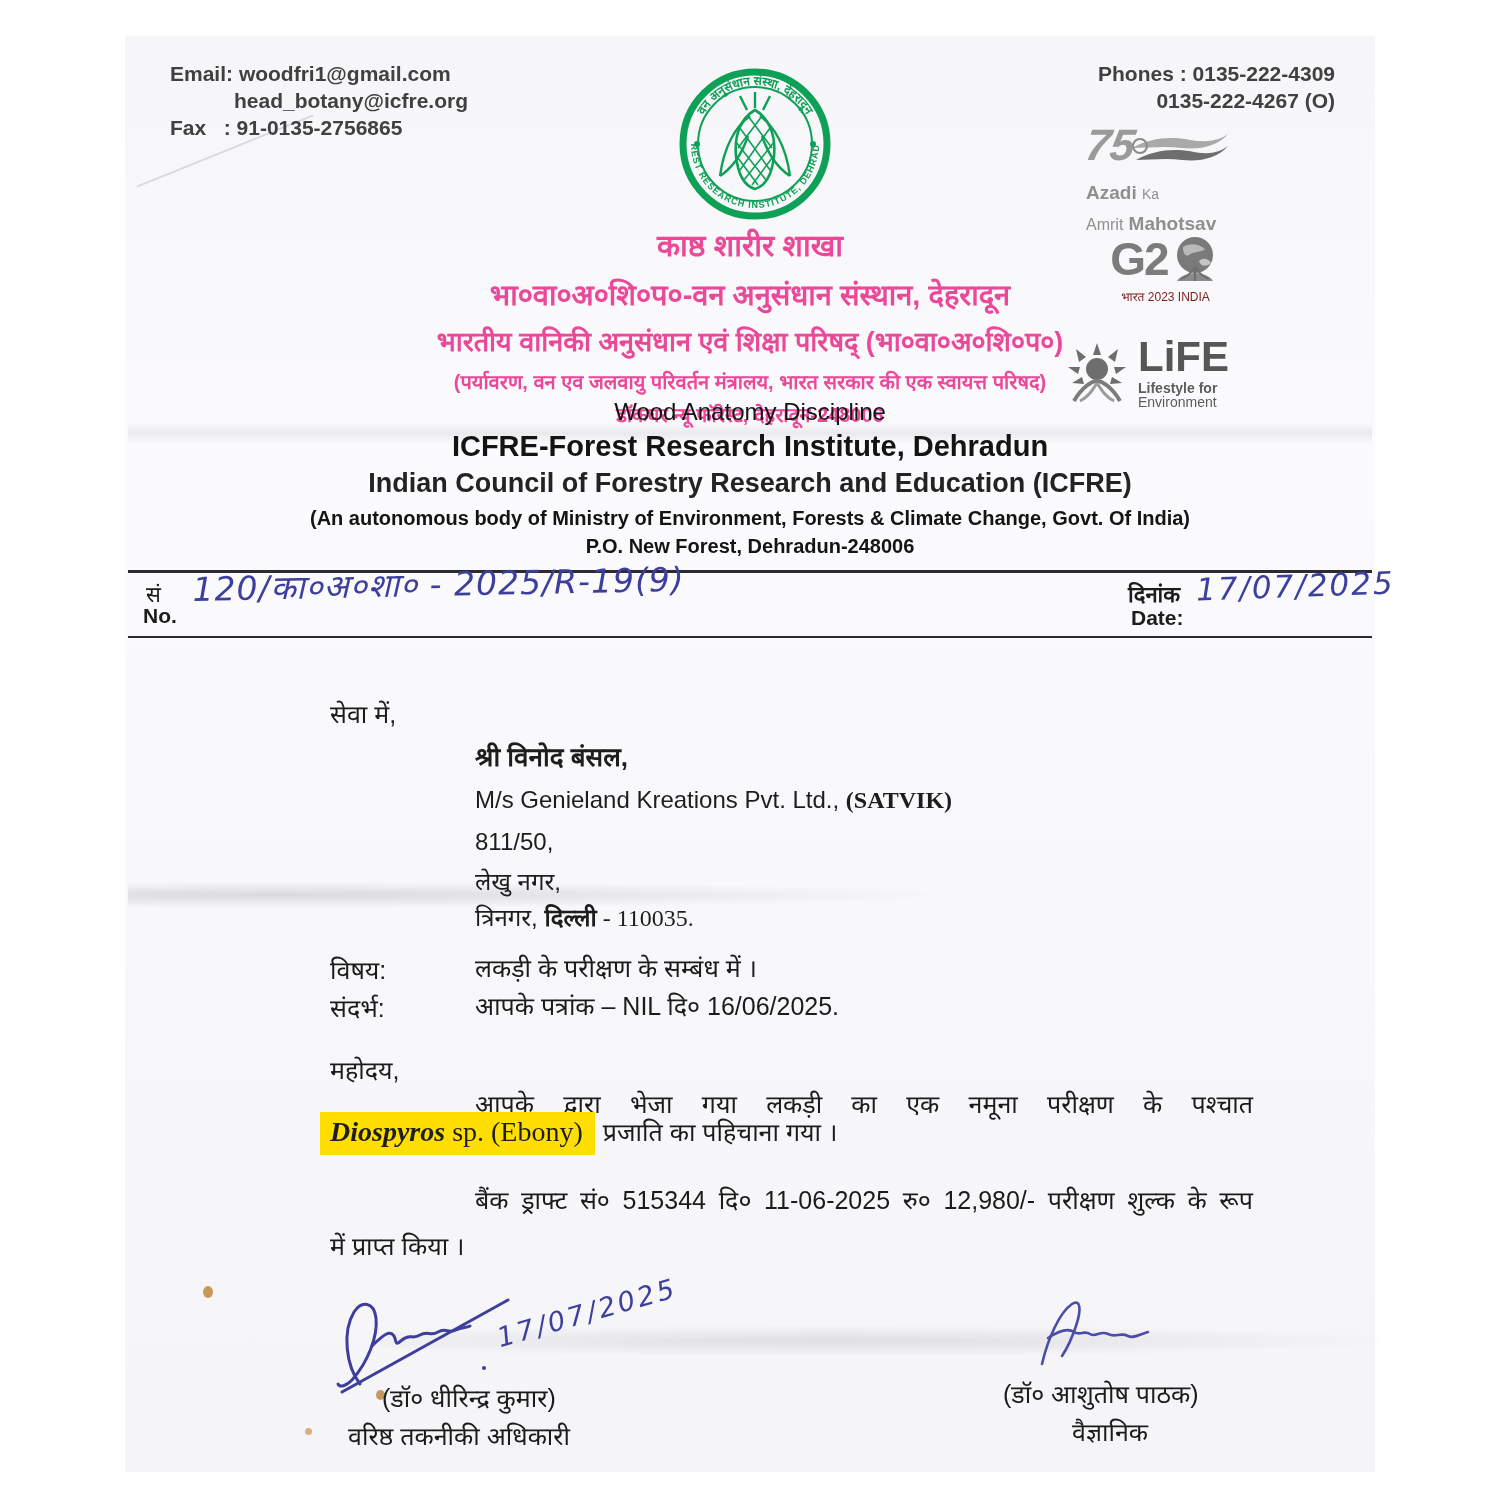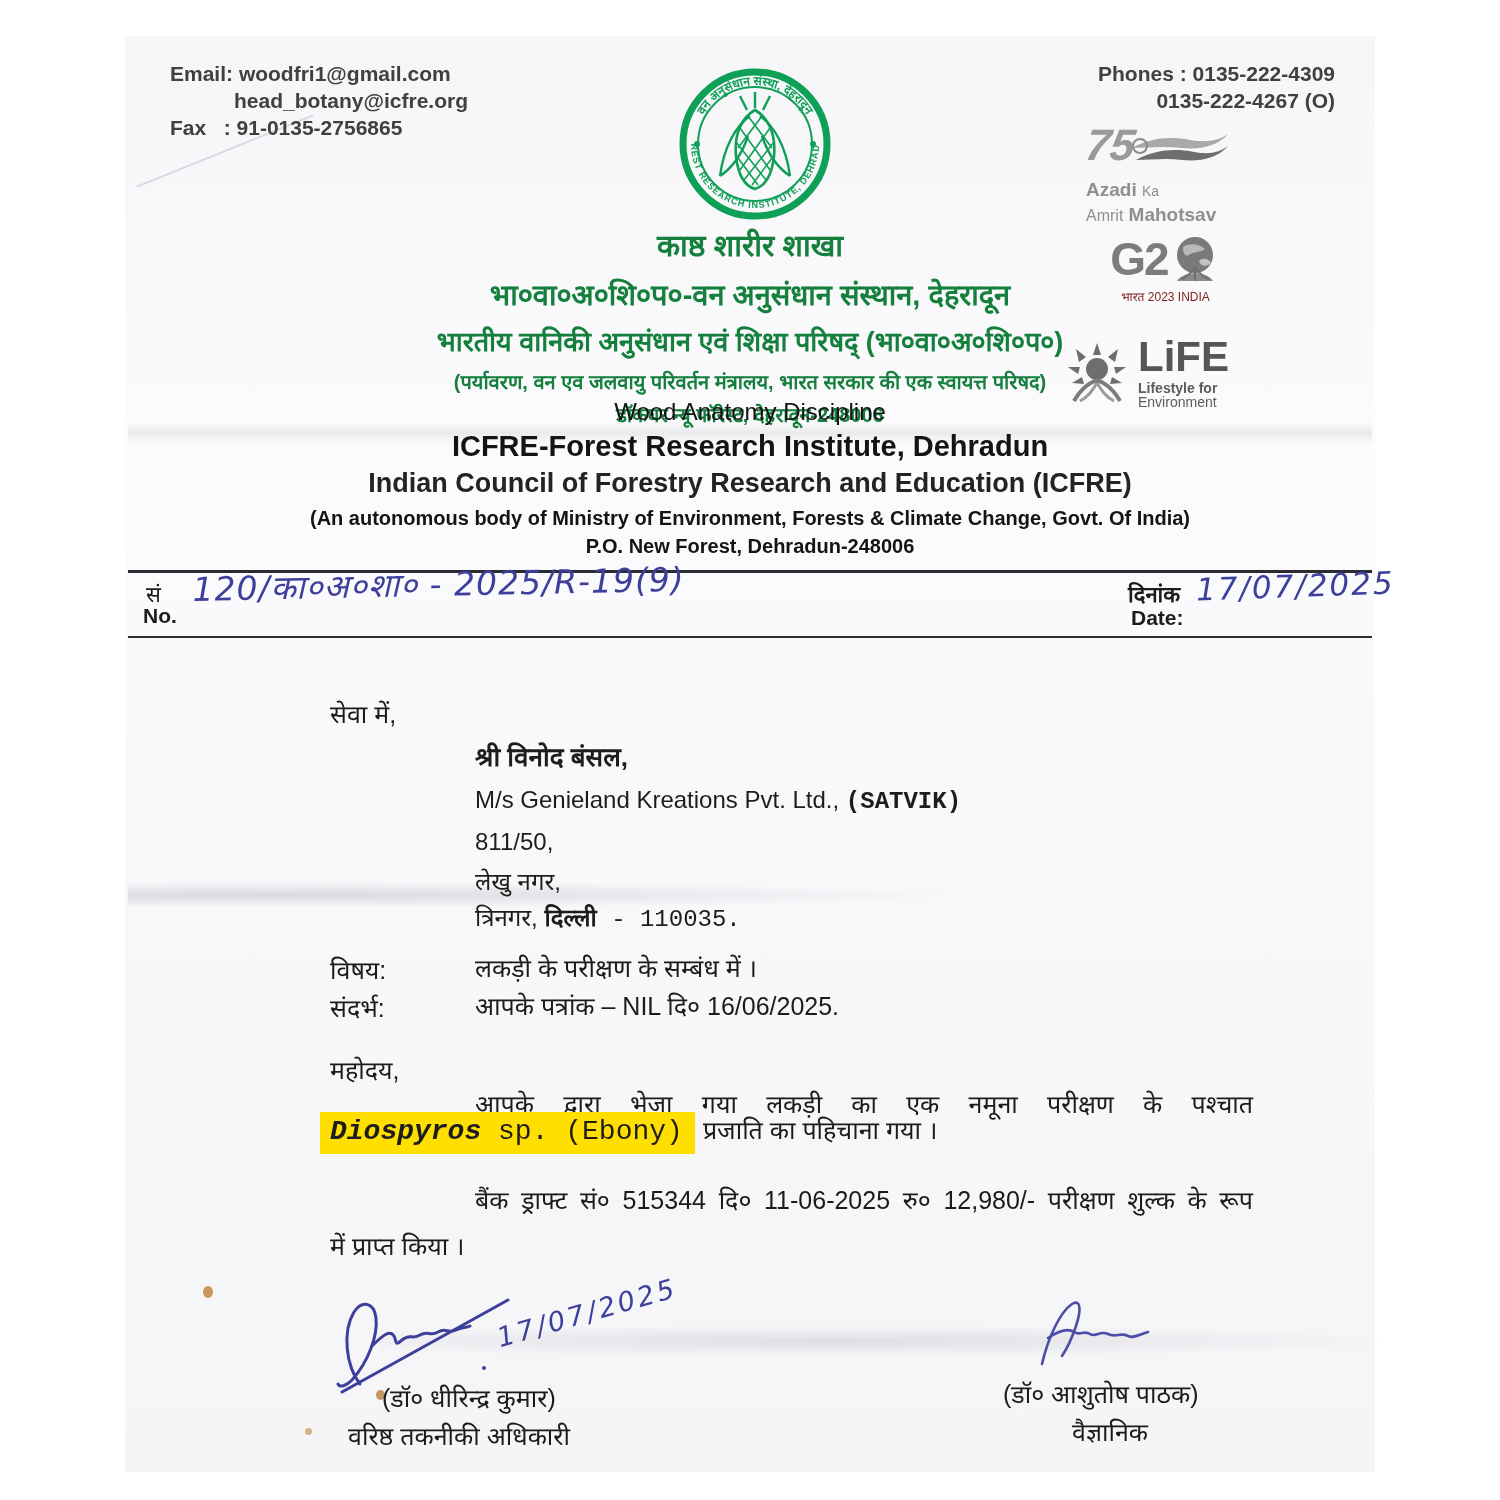--- a/index.html
+++ b/index.html
@@ -3,24 +3,24 @@
 <meta charset="utf-8">
 <style>
   html,body{margin:0;padding:0;background:#ffffff;}
   #canvas{position:relative;width:1500px;height:1500px;background:#ffffff;overflow:hidden;
           font-family:"Liberation Sans","DejaVu Sans",sans-serif;color:#1d1d1d;}
   .abs{position:absolute;}
   .page{left:125px;top:36px;width:1250px;height:1436px;
         background:linear-gradient(180deg,#f6f5f8 0%,#fbfafc 30%,#f8f7fa 60%,#f5f4f7 100%);}
   .crease{pointer-events:none;}
   .hi{font-family:"Liberation Sans","DejaVu Sans",sans-serif;}
-  .serif{font-family:Liberation Mono, monospace;}
+  .serif{font-family:Liberation Serif, serif;}
   .hw{font-family:"DejaVu Sans",sans-serif;font-style:italic;color:#3d3f9c;}
   .contact{font-size:21px;font-weight:700;color:#404040;line-height:27px;}
-  .hdr-hi{width:840px;text-align:center;color:#15803d;}
+  .hdr-hi{width:840px;text-align:center;color:#ec4899;}
   .hdr-hi .l1{font-size:30px;font-weight:700;}
   .hdr-hi .l2{font-size:29px;font-weight:700;margin-top:9px;}
   .hdr-hi .l3{font-size:27px;font-weight:700;margin-top:9px;}
   .hdr-hi .l4{font-size:20px;font-weight:700;margin-top:9px;}
   .hdr-hi .l5{font-size:20px;font-weight:700;margin-top:6px;}
   .hdr-en{width:1000px;text-align:center;color:#141414;}
   .hdr-en .e1{font-size:24px;font-weight:400;}
   .hdr-en .e2{font-size:29px;font-weight:700;margin-top:4px;}
   .hdr-en .e3{font-size:27px;font-weight:700;margin-top:5px;color:#232323;}
   .hdr-en .e4{font-size:20px;font-weight:600;margin-top:8px;}
@@ -88,21 +88,21 @@
 
   <div class="abs" style="left:1086px;top:126px;width:160px;height:90px;color:#8a8a8a;">
     <div style="position:relative;height:52px;">
       <span style="position:absolute;left:0;top:-6px;font-size:44px;font-style:italic;font-weight:600;color:#9a9a9a;transform:skewX(-8deg);">75</span>
       <svg width="100" height="46" viewBox="0 0 100 46" style="position:absolute;left:44px;top:4px;">
         <path d="M2,18 C20,8 40,6 60,10 C78,13 90,10 98,4 C88,16 70,20 52,18 C34,16 16,18 2,18 Z" fill="#a9a9a9"></path>
         <path d="M6,30 C24,20 44,18 64,22 C80,25 90,22 98,16 C88,28 70,32 52,30 C36,28 20,30 6,30 Z" fill="#6e6e6e"></path>
         <circle cx="10" cy="16" r="7" fill="none" stroke="#8a8a8a" stroke-width="2"></circle>
       </svg>
     </div>
-    <div style="font-size:19px;line-height:24px;color:#8f8f8f;">
+    <div style="font-size:19px;line-height:29px;color:#8f8f8f;">
       <span style="font-weight:600;">Azadi</span>
       <span style="font-size:14px;">Ka</span><br>
       <span style="font-size:16px;">Amrit</span>
       <span style="font-weight:600;">Mahotsav</span>
     </div>
   </div>
 
   <div class="abs hdr-hi hi" style="left:330px;top:224px;">
     <div class="l1">काष्ठ शारीर शाखा</div>
     <div class="l2">भा०वा०अ०शि०प०-वन अनुसंधान संस्थान, देहरादून</div>

